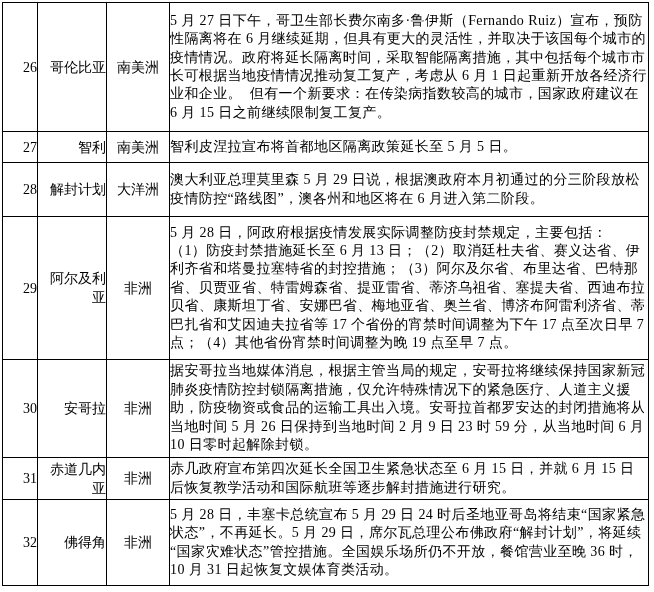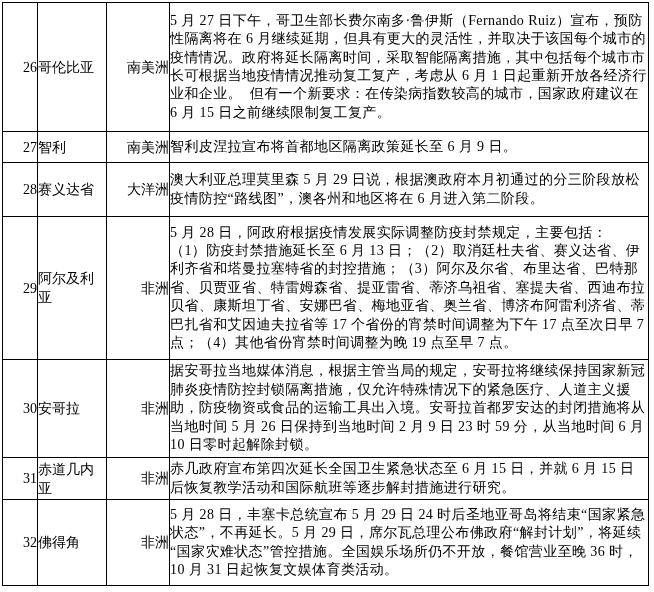--- a/index.html
+++ b/index.html
@@ -33,28 +33,28 @@
     padding: 0;
     overflow: hidden;
   }
   td.c-idx {
     width: 34px;
     text-align: right;
     line-height: 17px;
   }
   td.c-country {
     width: 68px;
-    text-align: left;
+    text-align: right;
     padding: 0 7px;
     line-height: 19px;
     font-family: Liberation Serif, serif;
   }
   td.c-cont {
     width: 62px;
-    text-align: right;
+    text-align: center;
     line-height: 17px;
   }
   td.c-desc {
     text-align: left;
     padding: 1px 5px 1px 4px;
     line-height: 18.4px;
     letter-spacing: 0.4px;
     white-space: pre-wrap;
     word-break: normal;
   }
@@ -76,25 +76,25 @@
       <tr class="row-0">
         <td class="c-idx">26</td>
         <td class="c-country">哥伦比亚</td>
         <td class="c-cont">南美洲</td>
         <td class="c-desc">5 月 27 日下午，哥卫生部长费尔南多·鲁伊斯（Fernando Ruiz）宣布，预防性隔离将在 6 月继续延期，但具有更大的灵活性，并取决于该国每个城市的疫情情况。政府将延长隔离时间，采取智能隔离措施，其中包括每个城市市长可根据当地疫情情况推动复工复产，考虑从 6 月 1 日起重新开放各经济行业和企业。  但有一个新要求：在传染病指数较高的城市，国家政府建议在 6 月 15 日之前继续限制复工复产。</td>
       </tr>
       <tr class="row-1">
         <td class="c-idx">27</td>
         <td class="c-country">智利</td>
         <td class="c-cont">南美洲</td>
-        <td class="c-desc">智利皮涅拉宣布将首都地区隔离政策延长至 6 月 9 日。</td>
+        <td class="c-desc">智利皮涅拉宣布将首都地区隔离政策延长至 5 月 5 日。</td>
       </tr>
       <tr class="row-2">
         <td class="c-idx">28</td>
-        <td class="c-country">赛义达省</td>
+        <td class="c-country">解封计划</td>
         <td class="c-cont">大洋洲</td>
         <td class="c-desc">澳大利亚总理莫里森 5 月 29 日说，根据澳政府本月初通过的分三阶段放松疫情防控“路线图”，澳各州和地区将在 6 月进入第二阶段。</td>
       </tr>
       <tr class="row-3">
         <td class="c-idx">29</td>
         <td class="c-country">阿尔及利亚</td>
         <td class="c-cont">非洲</td>
         <td class="c-desc">5 月 28 日，阿政府根据疫情发展实际调整防疫封禁规定，主要包括：
 （1）防疫封禁措施延长至 6 月 13 日；（2）取消廷杜夫省、赛义达省、伊利齐省和塔曼拉塞特省的封控措施；（3）阿尔及尔省、布里达省、巴特那省、贝贾亚省、特雷姆森省、提亚雷省、蒂济乌祖省、塞提夫省、西迪布拉贝省、康斯坦丁省、安娜巴省、梅地亚省、奥兰省、博济布阿雷利济省、蒂巴扎省和艾因迪夫拉省等 17 个省份的宵禁时间调整为下午 17 点至次日早 7 点；（4）其他省份宵禁时间调整为晚 19 点至早 7 点。</td>
       </tr>

